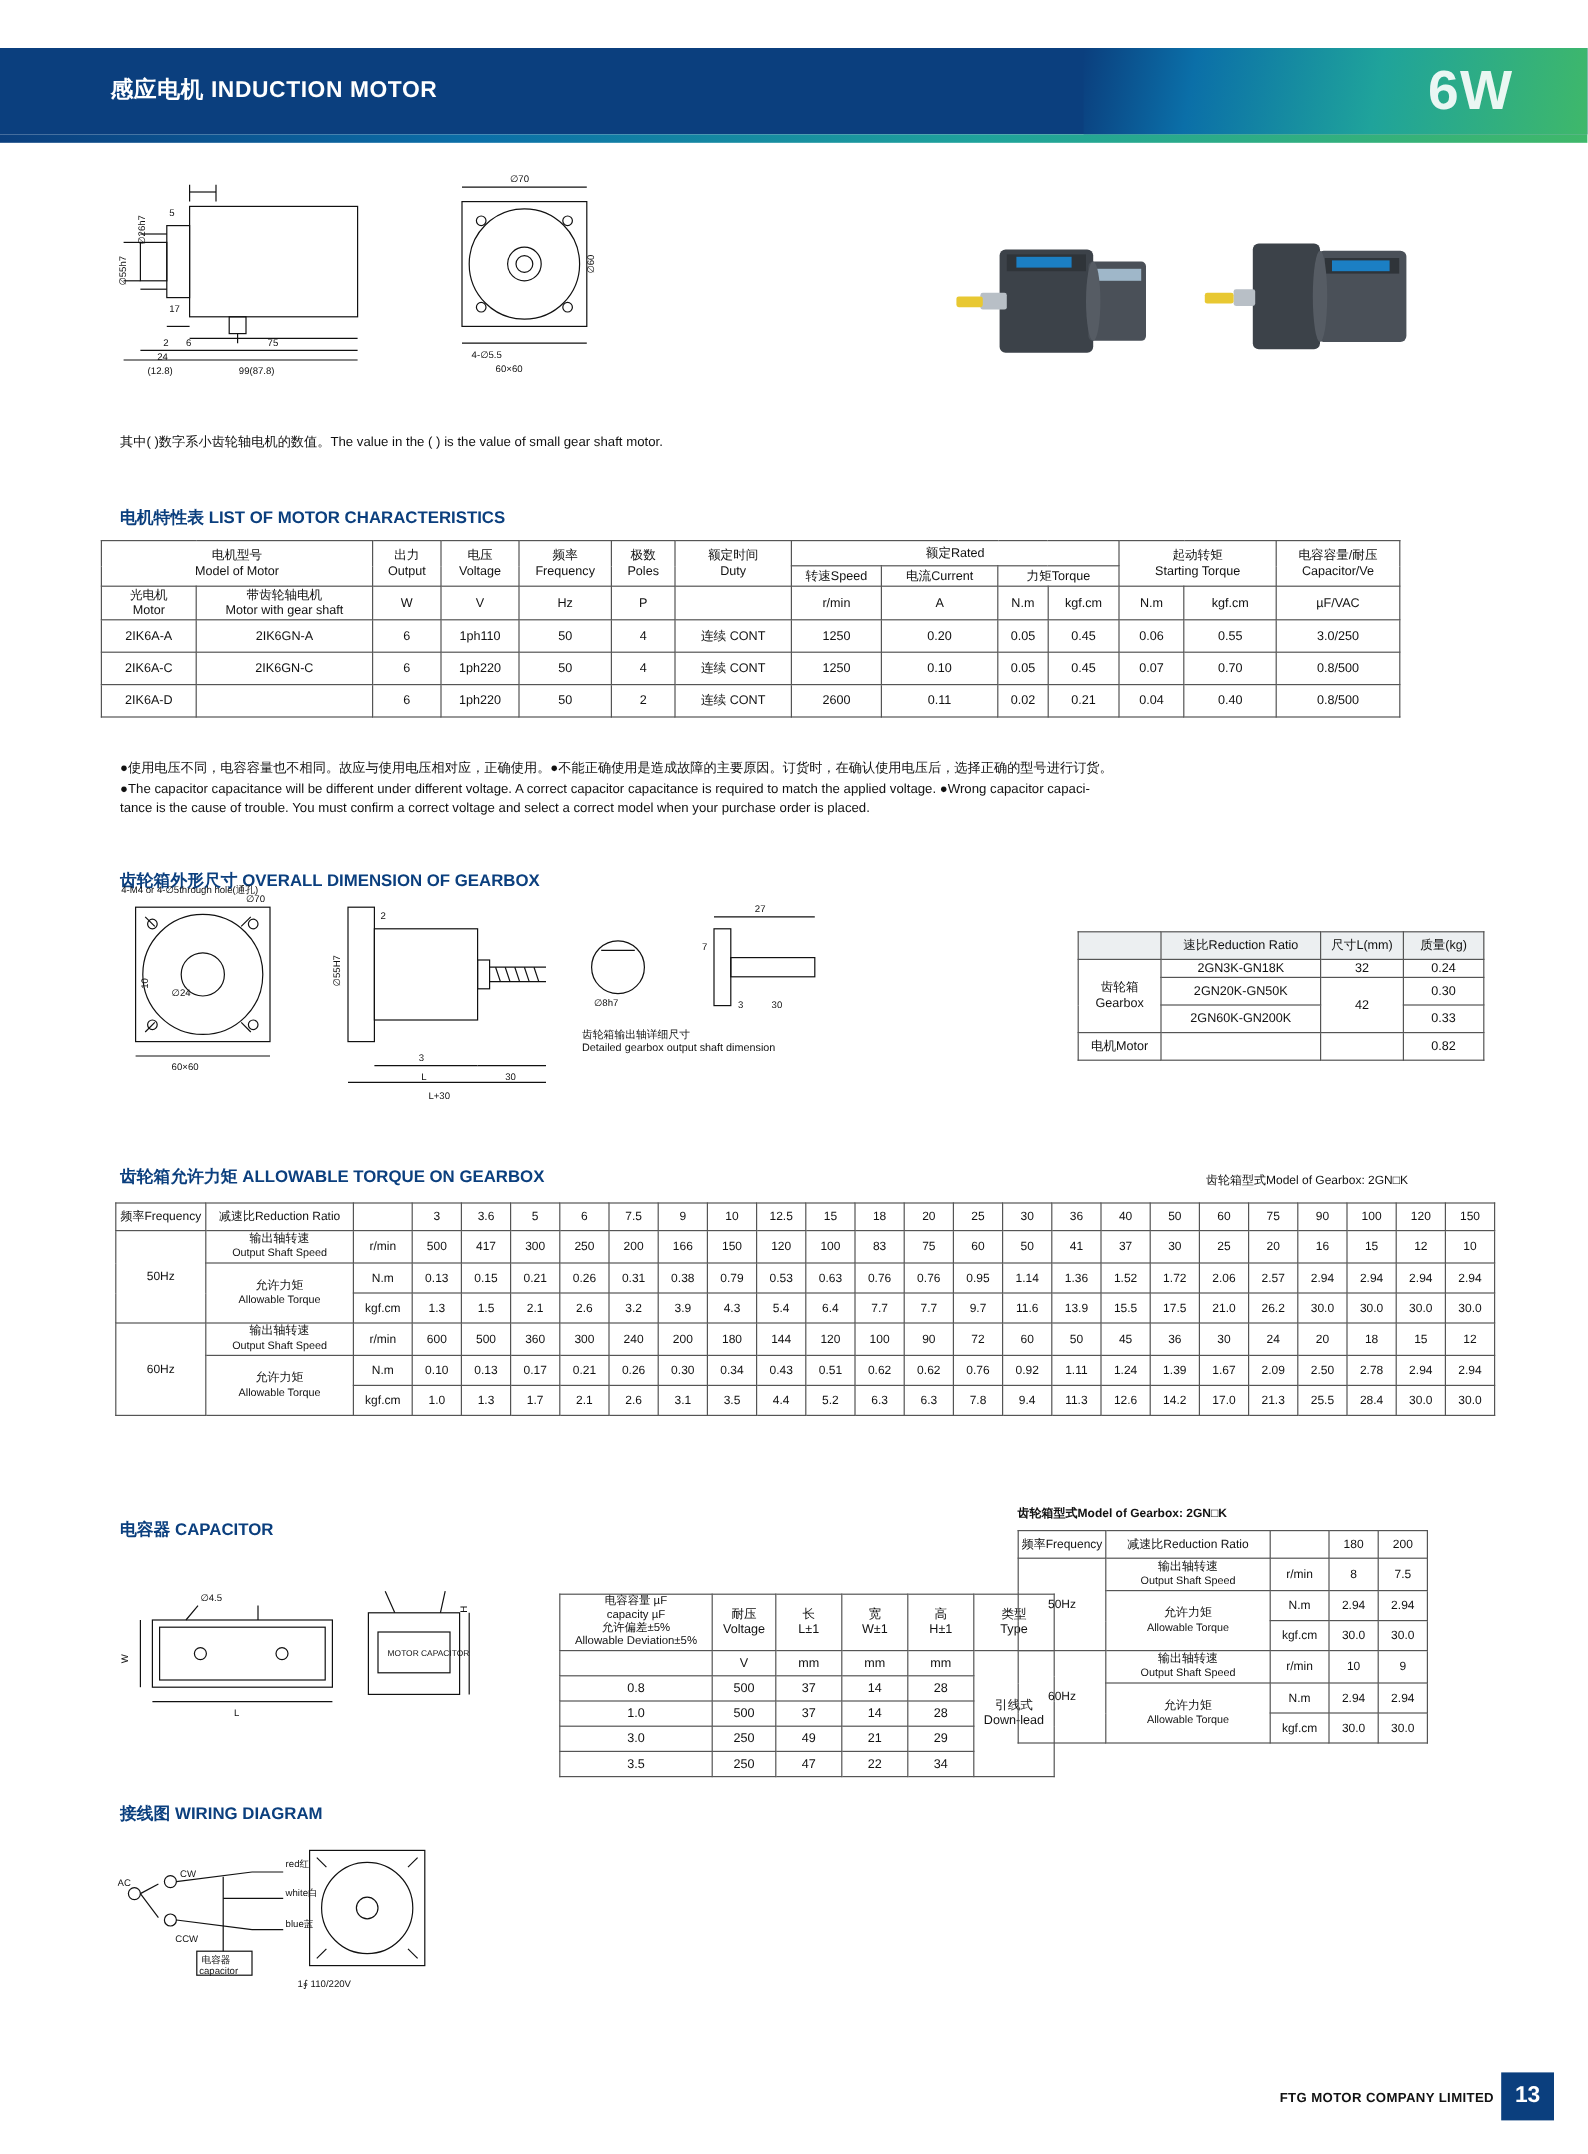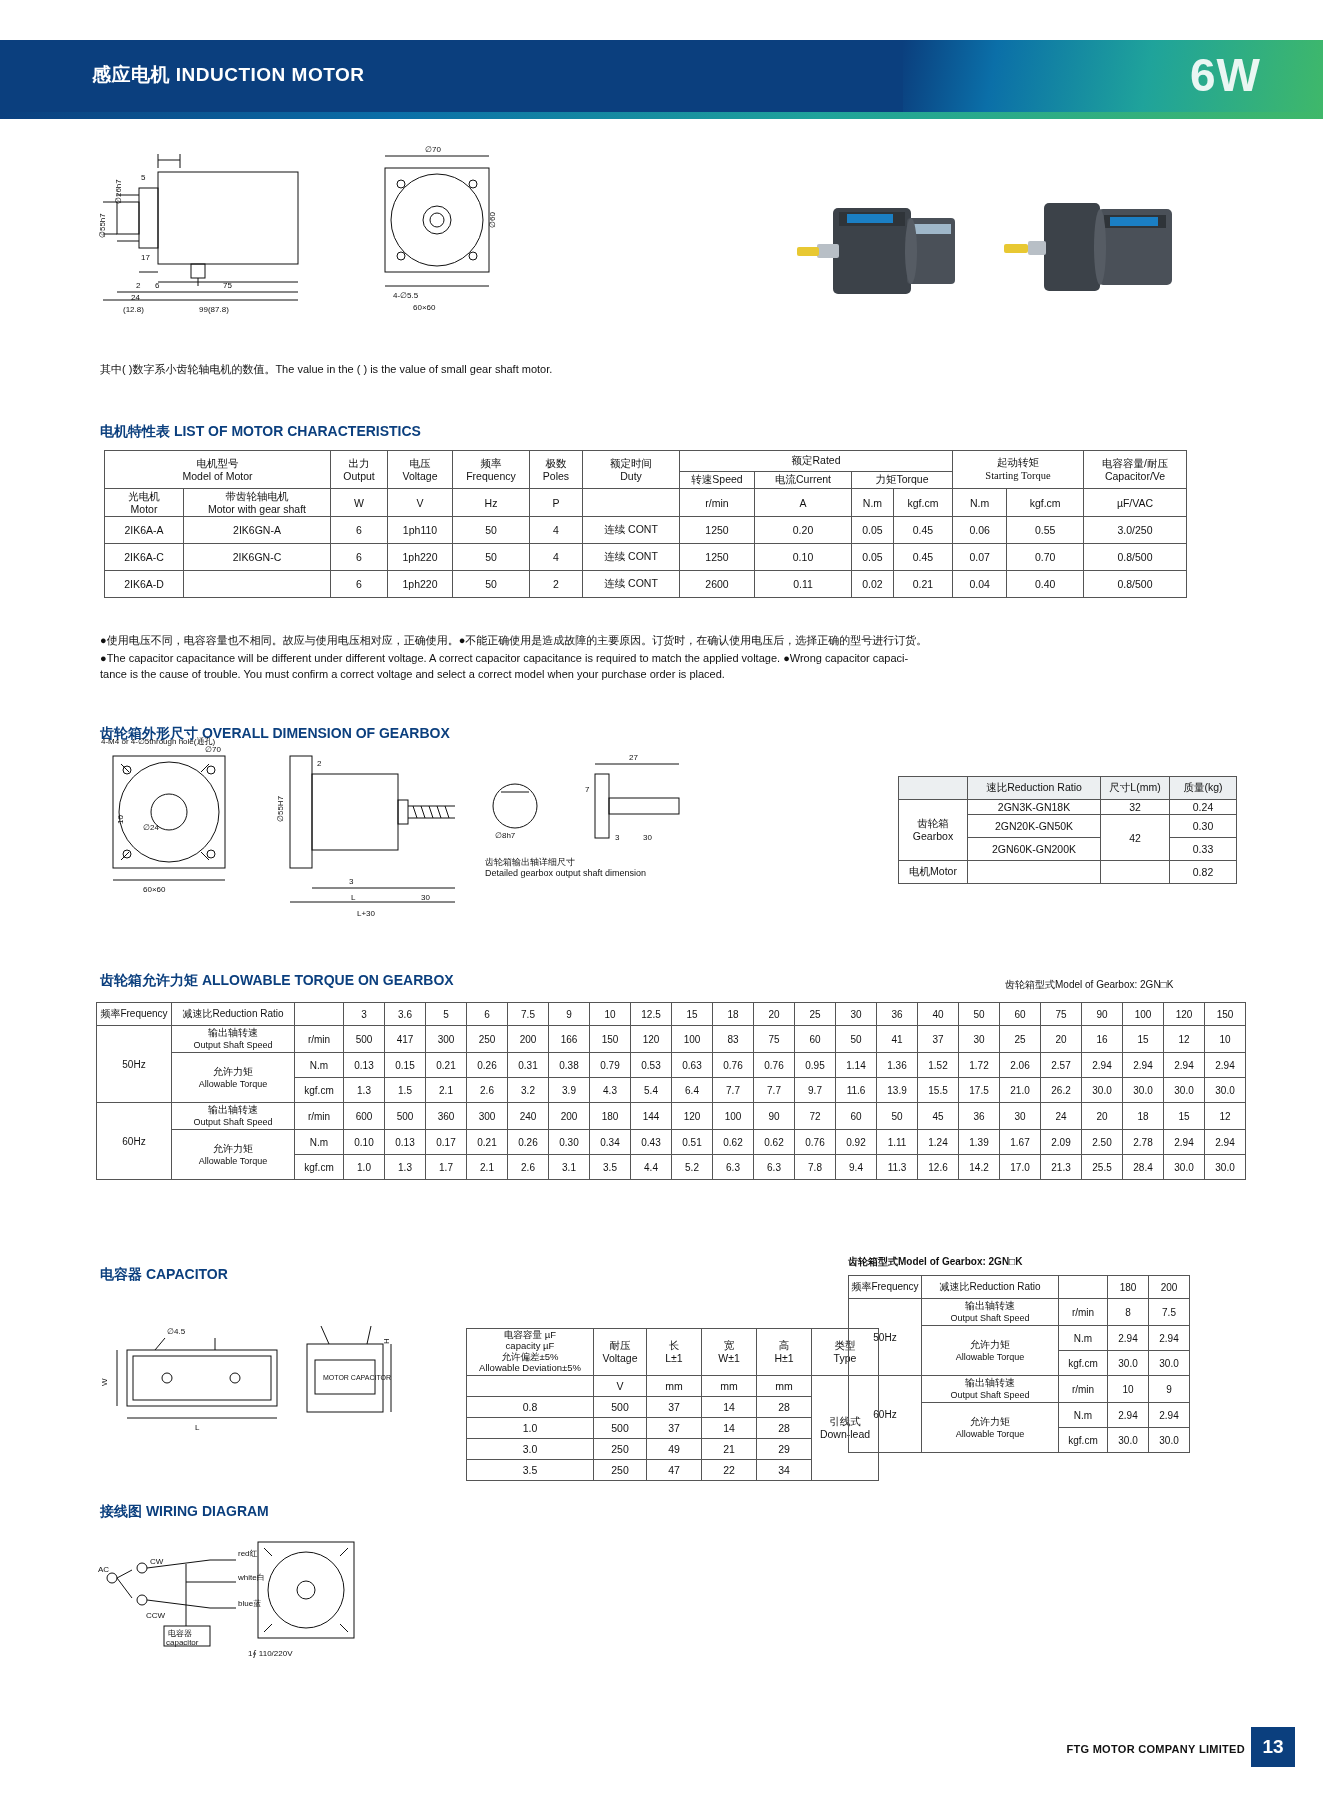--- a/index.html
+++ b/index.html
@@ -128,21 +128,21 @@
 </svg>
 </div>
 
 <div class="note" style="left:100px;top:362px;width:700px;">其中( )数字系小齿轮轴电机的数值。The value in the ( ) is the value of small gear shaft motor.</div>
 
 <div class="sec-title" style="left:100px;top:423px;">
   <span>电机特性表</span>
   <span class="en">LIST OF MOTOR CHARACTERISTICS</span>
 </div>
 
-<div class="tbl-wrap" style="left:104px;top:450px;">
+<div class="tbl-wrap" style="left:84px;top:450px;">
 <table>
   <tbody>
         <tr>
     <td colspan="2" rowspan="2" style="width:216px;height:26px;">
       <div style="white-space:pre-line;line-height:1.2;">电机型号
 Model of Motor</div>
     </td>
     <td rowspan="2" style="width:52px;">
             <div style="white-space:pre-line;line-height:1.2;">出力
 Output</div>
@@ -158,21 +158,21 @@
     <td rowspan="2" style="width:48px;">
             <div style="white-space:pre-line;line-height:1.2;">极数
 Poles</div>
           </td>
     <td rowspan="2" style="width:92px;">
             <div style="white-space:pre-line;line-height:1.2;">额定时间
 Duty</div>
           </td>
     <td colspan="4" style="height:18px;">额定Rated</td>
     <td colspan="2" rowspan="2" style="width:126px;">
-            <div style="white-space:pre-line;line-height:1.2;font-family:Liberation Serif, serif;">起动转矩
+            <div style="white-space:pre-line;line-height:1.2;">起动转矩
 Starting Torque</div>
           </td>
     <td rowspan="2" style="width:98px;">
             <div style="white-space:pre-line;line-height:1.2;">电容容量/耐压
 Capacitor/Ve</div>
           </td>
   </tr>
   <tr>
     <td style="width:70px;">转速Speed</td>
     <td style="width:92px;text-align:center;">电流Current</td>

